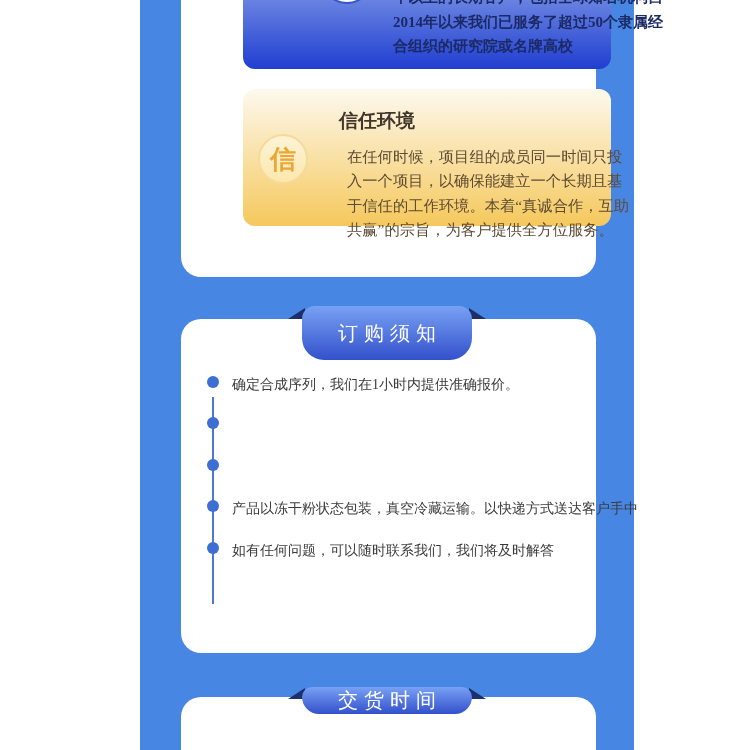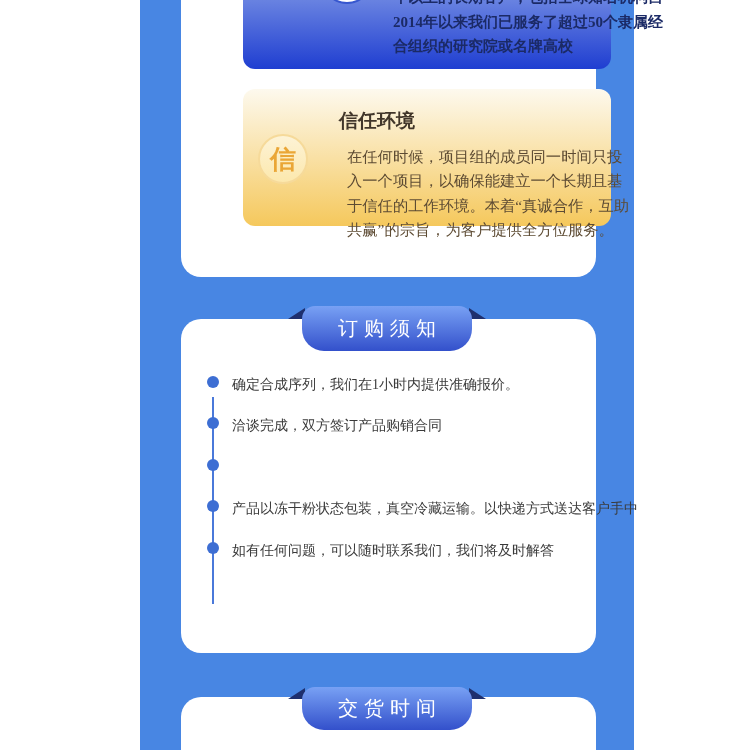--- a/index.html
+++ b/index.html
@@ -25,27 +25,27 @@
     overflow:visible;}
   .circle-gold{position:absolute;left:15px;top:45px;width:50px;height:50px;border-radius:50%;
     background:linear-gradient(180deg,#fdf3d6 0%,#fce8ad 100%);border:2px solid #f6da9a;box-sizing:border-box;
     display:flex;align-items:center;justify-content:center;}
   .gold-char{font-size:26px;font-weight:bold;color:var(--gold-char,#eaa636);}
   .trust-title{position:absolute;left:88px;top:11px;margin:8px;font-size:19px;font-weight:bold;
     color:var(--trust-title,#41362a);}
   .trust-body{position:absolute;left:88px;top:40px;width:284px;margin:16px;
     font-size:15.3px;line-height:24.3px;color:var(--trust-text,#5d4b33);}
 
-  .ribbon-badge{position:absolute;left:162px;width:170px;height:45px;z-index:3;
+  .ribbon-badge{position:absolute;left:162px;width:170px;height:54px;z-index:3;
     border-radius:13px 13px 22px 22px;
     background:linear-gradient(180deg,var(--ribbon-grad-top,#78a1f4) 0%,var(--ribbon-grad-bottom,#3350cb) 100%);
     color:#ffffff;font-size:20px;letter-spacing:6px;text-indent:6px;
     display:flex;align-items:center;justify-content:center;}
   .badge-order{top:306px;}
-  .badge-delivery{top:687px;height:43px;text-align:right;}
+  .badge-delivery{top:687px;height:27px;text-align:right;}
   .wing{position:absolute;width:17px;height:11px;background:var(--ribbon-wing,#1e2f6e);z-index:2;}
   .wing-left{clip-path:polygon(0 100%,100% 0,100% 100%);left:148px;}
   .wing-right{clip-path:polygon(0 0,100% 100%,0 100%);left:329px;}
   .wing-order{top:308px;}
   .wing-delivery{top:688px;}
 
   .timeline-line{position:absolute;left:72px;top:397px;width:2px;height:207px;
     background:var(--line-blue,#4a79da);z-index:1;}
   .timeline-items{position:absolute;left:67px;top:376px;width:382px;z-index:2;}
   .step-row{height:41.4px;display:flex;align-items:flex-start;}
@@ -85,21 +85,20 @@
     <div class="timeline-line"></div>
     <div class="timeline-items">
 
         <div class="step-row">
           <span class="dot"></span>
           <span class="step-text">确定合成序列，我们在1小时内提供准确报价。</span>
         </div>
 
         <div class="step-row">
           <span class="dot"></span>
-          <span class="step-text">洽谈完成，双方签订产品购销合同</span>
         </div>
 
         <div class="step-row">
           <span class="dot"></span>
         </div>
 
 
         <div class="step-row">
           <span class="dot"></span>
           <span class="step-text">产品以冻干粉状态包装，真空冷藏运输。以快递方式送达客户手中</span>

